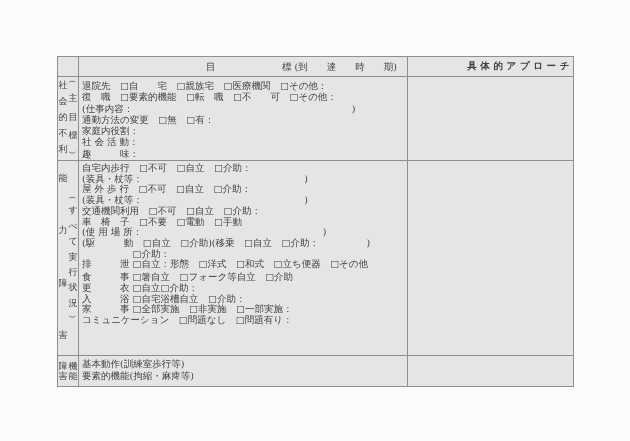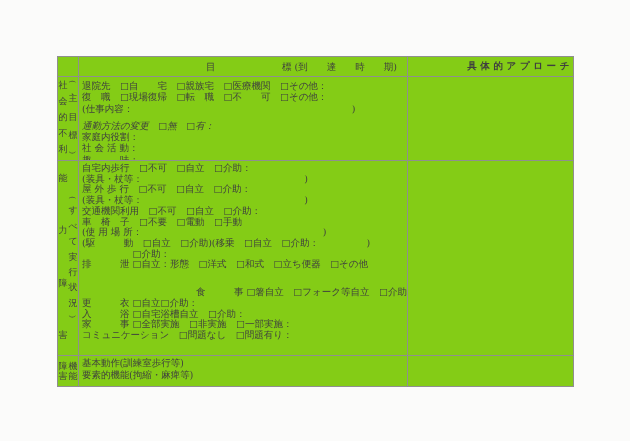--- a/index.html
+++ b/index.html
@@ -5,21 +5,21 @@
   html,body { margin:0; padding:0; }
   .page {
     position:relative; width:630px; height:441px;
     background:#fbfbfa; overflow:hidden;
     font-family:"DejaVu Serif","Liberation Serif",serif;
     color:#3f3f3f;
   }
   .form-table {
     position:absolute; left:57px; top:56px; width:515px;
     border:1px solid #8f8f8f; font-size:9.5px;
-    background:#84cc16;
+    background:#e5e5e5;
   }
   .trow { display:flex; align-items:stretch; }
   .trow + .trow { border-top:1px solid #8f8f8f; }
   .cell { box-sizing:border-box; }
   .c-label { width:20px; flex:none; display:flex; flex-direction:row; justify-content:center; }
   .c-content { width:329px; flex:none; border-left:1px solid #8f8f8f; padding:2px 0 0 3px; overflow:hidden; }
   .c-approach { flex:1; border-left:1px solid #8f8f8f; }
 
   .header-row { height:19px; }
   .header-goal { display:flex; align-items:center; }
@@ -27,21 +27,21 @@
   .header-approach { display:flex; align-items:center; justify-content:flex-end;font-weight:bold; }
   .header-approach .htxt { letter-spacing:0.38em; text-indent:0.38em; white-space:pre; }
 
   .s1 { height:83px; }
   .s2 { height:194px; }
   .s3 { height:30px; }
 
   .line { white-space:pre; }
   .s1 .line { line-height:11.3px; }
   .s2 .line { line-height:10.72px; }
-  .s3 .line { line-height:11.6px;font-family:Liberation Serif, serif; }
+  .s3 .line { line-height:11.6px; }
   .s1 .c-content { padding-top:3px; }
   .s2 .c-content { padding-top:2px; }
   .s3 .c-content { padding-top:2px; }
 
   .vcol {
     display:flex; flex-direction:column; align-items:center;
     width:10px; font-size:9px; line-height:1; overflow:hidden;
   }
   .vcol span { display:block; }
   .vcol .vpunct { transform:rotate(90deg); font-size:8px; height:5px; line-height:5px; }
@@ -79,23 +79,23 @@
         <div class="vcol vsub">
             <span class="vpunct">(</span>
             <span>主</span>
             <span>目</span>
             <span>標</span>
             <span class="vpunct">)</span>
           </div>
       </div>
       <div class="cell c-content lines">
           <div class="line">退院先　□自　　宅　□親族宅　□医療機関　□その他：</div>
-          <div class="line">復　職　□現場復帰　□転　職　□不　　可　□その他：</div>
+          <div class="line">復　職　□要素的機能　□転　職　□不　　可　□その他：</div>
           <div class="line">(仕事内容：　　　　　　　　　　　　　　　　　　　　　　　)</div>
-          <div class="line" style="margin-top: 6px; font-style: italic;">通勤方法の変更　□無　□有：</div>
+          <div class="line" style="">通勤方法の変更　□無　□有：</div>
           <div class="line">家庭内役割：</div>
           <div class="line">社 会 活 動：</div>
           <div class="line">趣　　　味：</div>
         </div>
       <div class="cell c-approach"></div>
     </div>
 
     <div class="trow s2">
       <div class="cell c-label">
         <div class="vcol vmain">
@@ -120,21 +120,21 @@
           <div class="line">自宅内歩行　□不可　□自立　□介助：</div>
           <div class="line">(装具・杖等：　　　　　　　　　　　　　　　　　)</div>
           <div class="line">屋 外 歩 行　□不可　□自立　□介助：</div>
           <div class="line">(装具・杖等：　　　　　　　　　　　　　　　　　)</div>
           <div class="line">交通機関利用　□不可　□自立　□介助：</div>
           <div class="line">車　椅　子　□不要　□電動　□手動</div>
           <div class="line">(使 用 場 所：　　　　　　　　　　　　　　　　　　　)</div>
           <div class="line">(駆　　　動　□自立　□介助)(移乗　□自立　□介助：　　　　　)</div>
           <div class="line">　　　　　 □介助：</div>
           <div class="line">排　　　泄 □自立：形態　□洋式　□和式　□立ち便器　□その他</div>
-          <div class="line" style="margin-top: 17px; text-align: right;">食　　　事 □箸自立　□フォーク等自立　□介助</div>
+          <div class="line" style="margin-top: 2px;">食　　　事 □箸自立　□フォーク等自立　□介助</div>
           <div class="line">更　　　衣 □自立□介助：</div>
           <div class="line">入　　　浴 □自宅浴槽自立　□介助：</div>
           <div class="line">家　　　事 □全部実施　□非実施　□一部実施：</div>
           <div class="line">コミュニケーション　□問題なし　□問題有り：</div>
         </div>
       <div class="cell c-approach"></div>
     </div>
 
     <div class="trow s3">
       <div class="cell c-label">

